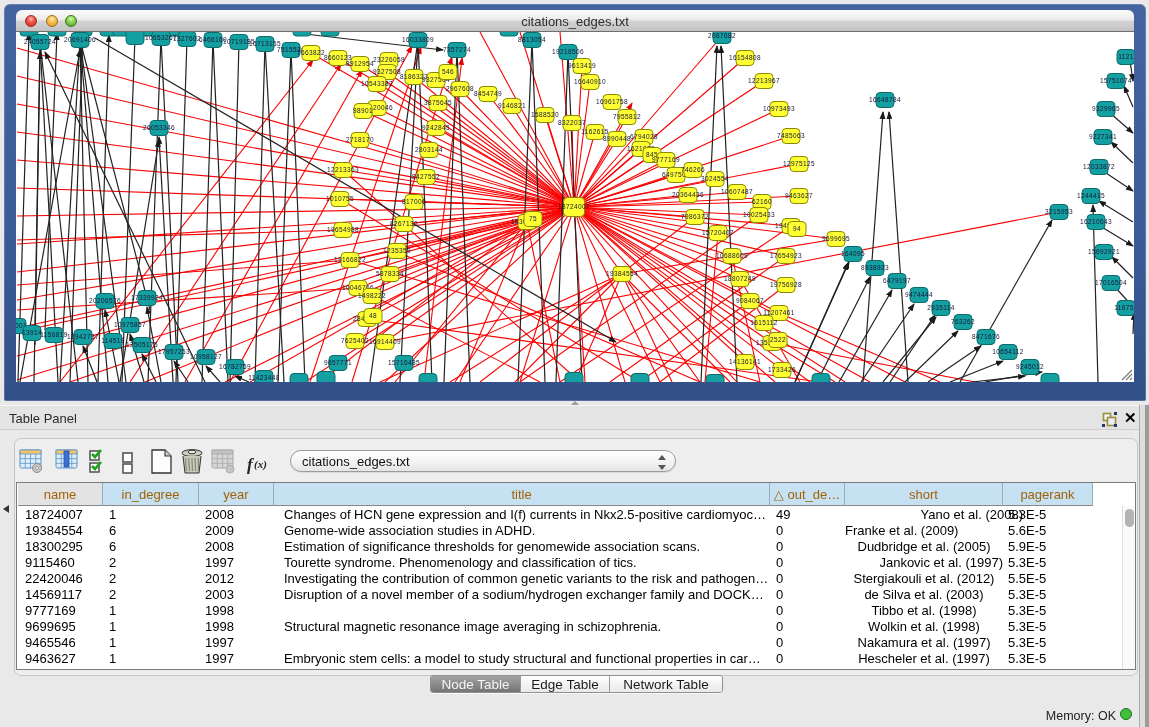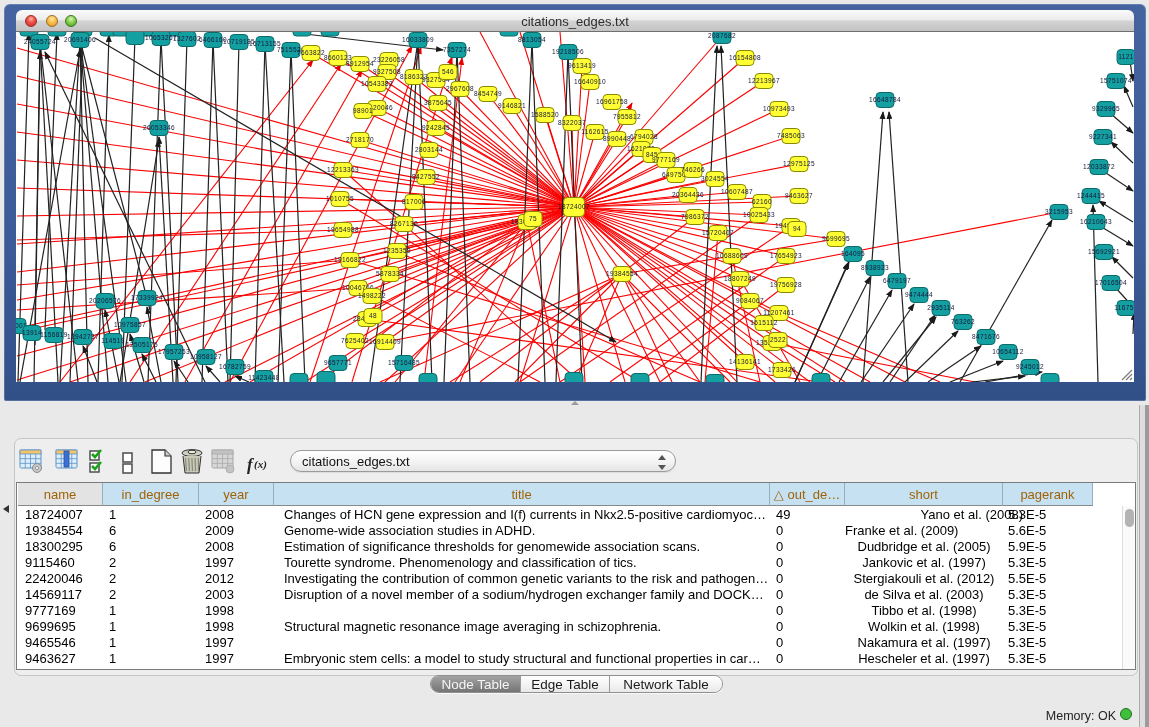--- a/index.html
+++ b/index.html
@@ -37,21 +37,21 @@
 
 #tbl{position:absolute;left:16px;top:482px;width:1120px;height:188px;background:#fff;
   border:1px solid #7b7b7b;font-size:13px}
 .hc{position:absolute;top:0;height:23px;border-right:1px solid #98aebb;border-bottom:1px solid #888;
   text-align:center;line-height:23px;color:#a16207}
 .tr{position:absolute;left:0;width:1104px;height:16px}
 .tr span{position:absolute;top:0;height:16px;line-height:16px;white-space:nowrap;color:#000}
 #vsb{position:absolute;left:1105px;top:23px;width:13px;height:163px;background:#fafafa;border-left:1px solid #ddd}
 #vsb .th{position:absolute;left:1.5px;top:3px;width:9px;height:18px;background:#b3b3b3;border-radius:5px}
 
-#seg{position:absolute;left:430px;top:675px;height:18px;border:1px solid #8f8f8f;border-radius:9px;
+#seg{position:absolute;left:430px;top:675px;height:18px;border:1px solid #8f8f8f;border-radius:3px;
   display:flex;overflow:hidden;box-shadow:0 1px 0 rgba(255,255,255,.7)}
 #seg div{font-size:13.5px;line-height:17px;text-align:center;color:#1a1a1a;
   background:linear-gradient(180deg,#ffffff,#e9e9e9)}
 #seg .on{background:linear-gradient(180deg,#a3a3a3,#747474);color:#f5f5f5}
 #seg div+div{border-left:1px solid #9a9a9a}
 #mem{position:absolute;left:1030px;top:709px;width:86px;text-align:right;font-size:12.5px;color:#222}
 #memdot{position:absolute;left:1120px;top:708px;width:12px;height:12px;border-radius:50%;
   background:#3ec03b;border:1.5px solid #226f22}
 #rstrip{position:absolute;left:1139px;top:405px;width:10px;height:322px;background:#dedede;border-left:1px solid #ababab}
 #rstrip i{position:absolute;left:5px;top:0;width:5px;height:322px;background:#9c9c9c;display:block}
@@ -577,20 +577,31 @@
 <rect x="563.5" y="197.5" width="21" height="19" rx="4" fill="#ffff33" stroke="#8a8a00" stroke-width="1"></rect>
             <text x="574" y="209.3" class="nl">18724007</text>
 </g>
 </svg>
    <svg id="grip" width="14" height="14">
           <path d="M13 3 L3 13 M13 7 L7 13 M13 11 L11 13" stroke="#7a7a7a" stroke-width="1.2"></path>
         </svg>
   </div>
  </div>
  <div id="handle"></div>
+ <div id="tpbar">
+      <span class="t">Table Panel</span>
+  <svg style="position:absolute;left:1102px;top:6px" width="15" height="15">
+   <rect x="1.5" y="1.5" width="7" height="7" fill="#eef4fb" stroke="#9c8f35" stroke-width="1.6"></rect>
+   <rect x="5.5" y="5.5" width="8" height="8" fill="#e8f0fa" stroke="#9c8f35" stroke-width="1.6"></rect>
+   <rect x="12" y="0" width="3" height="3" fill="#1d3a6b"></rect>
+   <rect x="0" y="12" width="3" height="3" fill="#1d3a6b"></rect>
+   <rect x="12" y="12" width="3" height="3" fill="#1d3a6b"></rect>
+  </svg>
+      <span id="xb">✕</span>
+    </div>
  <div id="sub"></div>
 <svg width="1118" height="36" viewBox="14 444 1118 36" xmlns="http://www.w3.org/2000/svg" style="position:absolute;left:14px;top:444px">
 <rect x="20" y="450" width="21" height="18" rx="1.5" fill="#ddeefa" stroke="#5a93c8"></rect>
       <rect x="20" y="450" width="21" height="4" fill="#f4c46a" stroke="#5a93c8" stroke-width="0.8"></rect>
       <line x1="25.25" y1="454" x2="25.25" y2="468" stroke="#5a93c8" stroke-width="0.8"></line>
       <line x1="30.5" y1="454" x2="30.5" y2="468" stroke="#5a93c8" stroke-width="0.8"></line>
       <line x1="35.75" y1="454" x2="35.75" y2="468" stroke="#5a93c8" stroke-width="0.8"></line>
       <line x1="20" y1="458.667" x2="41" y2="458.667" stroke="#5a93c8" stroke-width="0.8"></line>
       <line x1="20" y1="463.333" x2="41" y2="463.333" stroke="#5a93c8" stroke-width="0.8"></line>
 <circle cx="37" cy="468" r="4.5" fill="#c7c7c7" stroke="#8a8a8a"></circle>
@@ -671,21 +682,21 @@
 <span style="left:759px">0</span>
 <span style="left:828px;width:158px;text-align:center">Dudbridge et al. (2005)</span>
 <span style="left:991px">5.9E-5</span>
 </div>
 <div class="tr" style="top:72px">
 <span style="left:8px">9115460</span>
 <span style="left:92px">2</span>
 <span style="left:188px">1997</span>
 <span style="left:267px">Tourette syndrome. Phenomenology and classification of tics.</span>
 <span style="left:759px">0</span>
-<span style="left:828px;width:158px;text-align:center">Jankovic et al. (1997)</span>
+<span style="left:828px;width:158px;text-align:right">Jankovic et al. (1997)</span>
 <span style="left:991px">5.3E-5</span>
 </div>
 <div class="tr" style="top:88px">
 <span style="left:8px">22420046</span>
 <span style="left:92px">2</span>
 <span style="left:188px">2012</span>
 <span style="left:267px">Investigating the contribution of common genetic variants to the risk and pathogen…</span>
 <span style="left:759px">0</span>
 <span style="left:828px;width:158px;text-align:center">Stergiakouli et al. (2012)</span>
 <span style="left:991px">5.5E-5</span>

